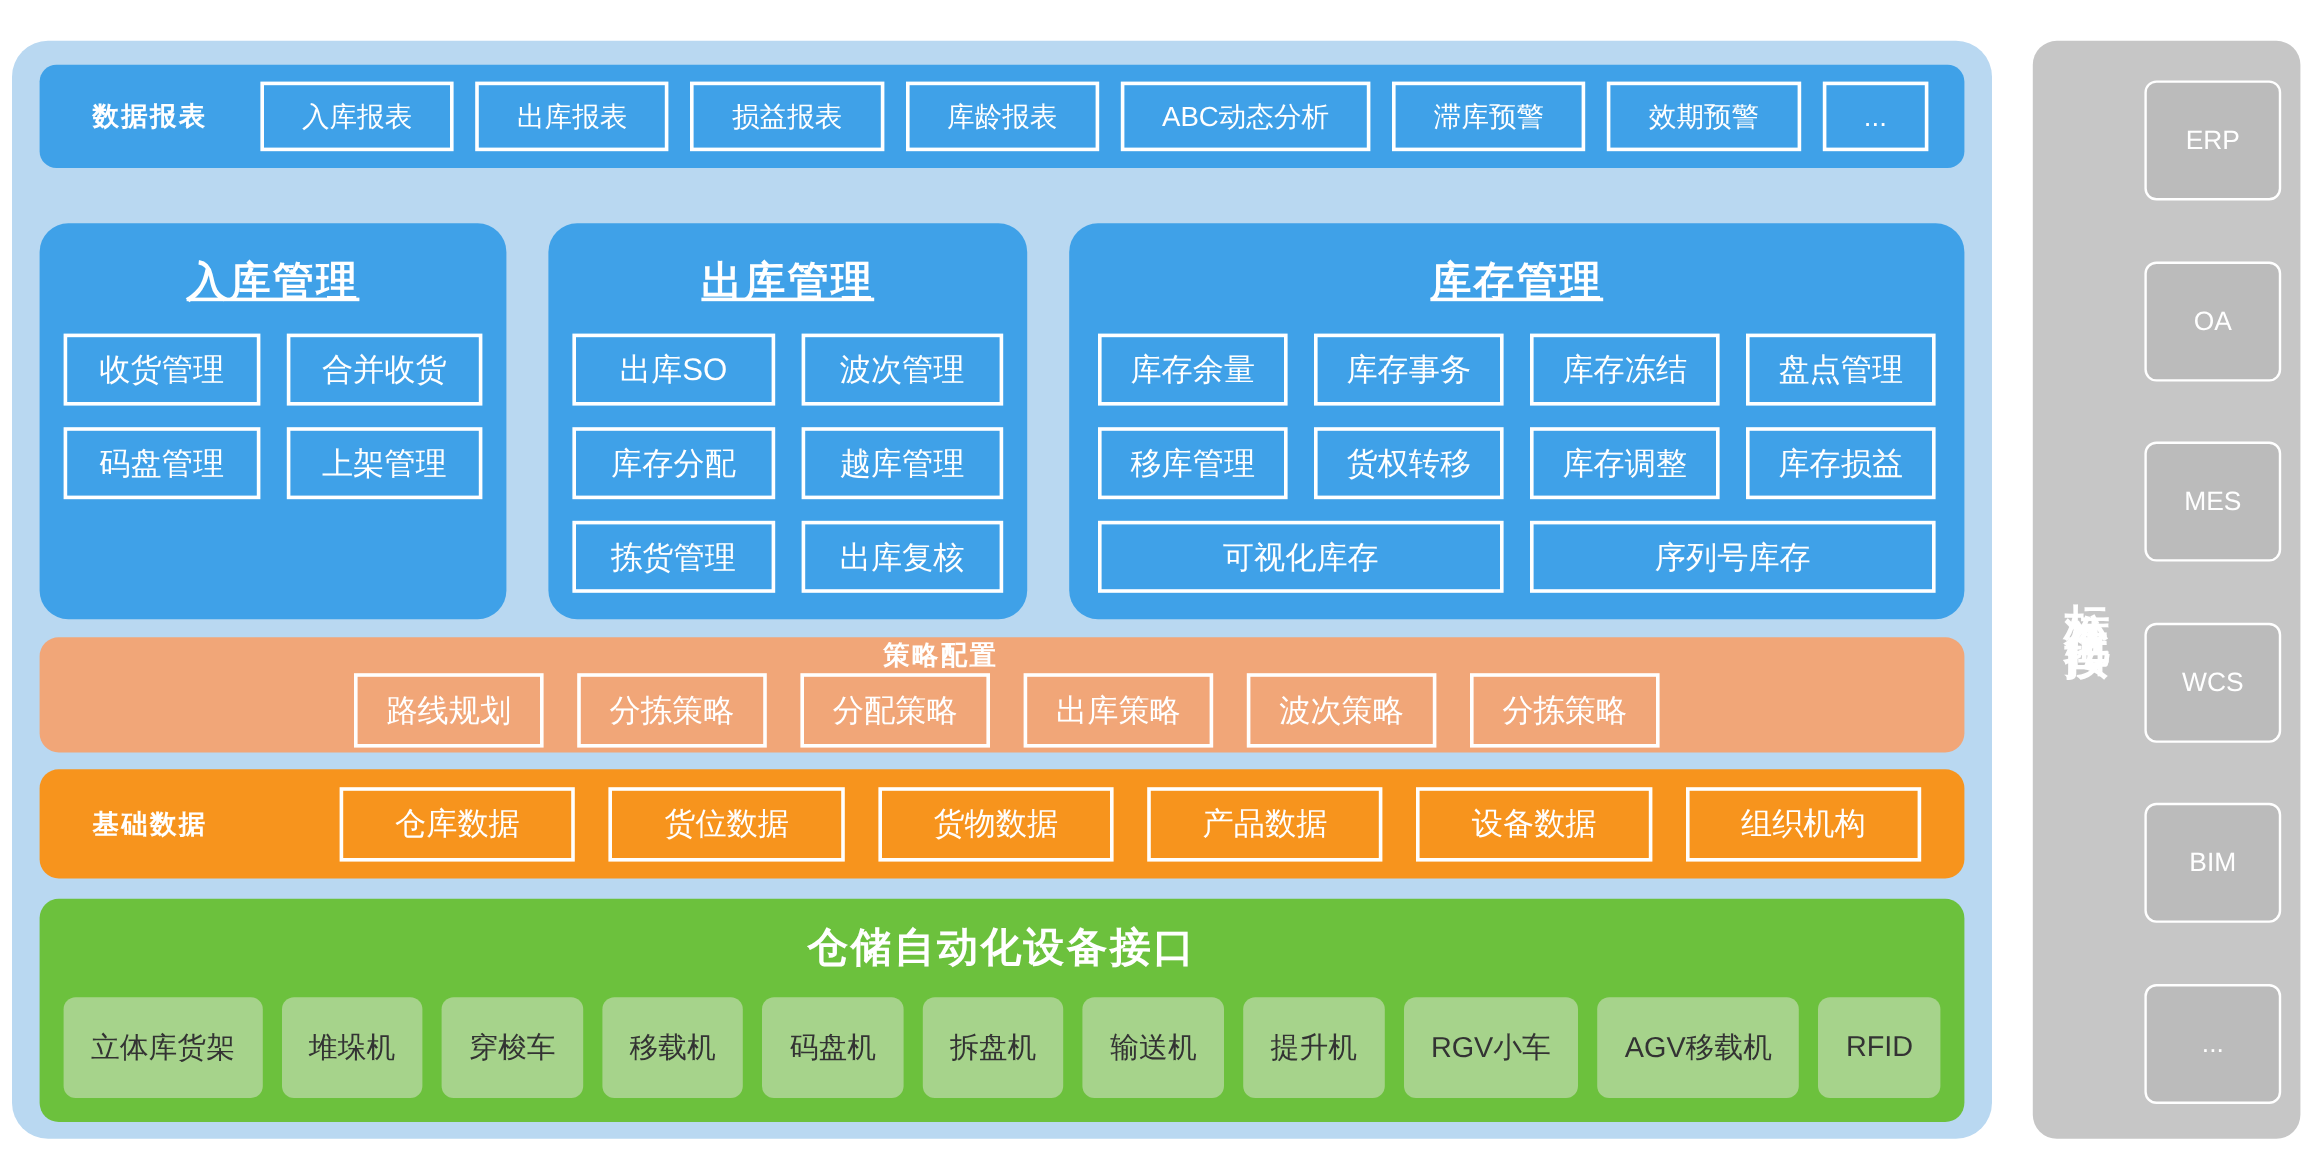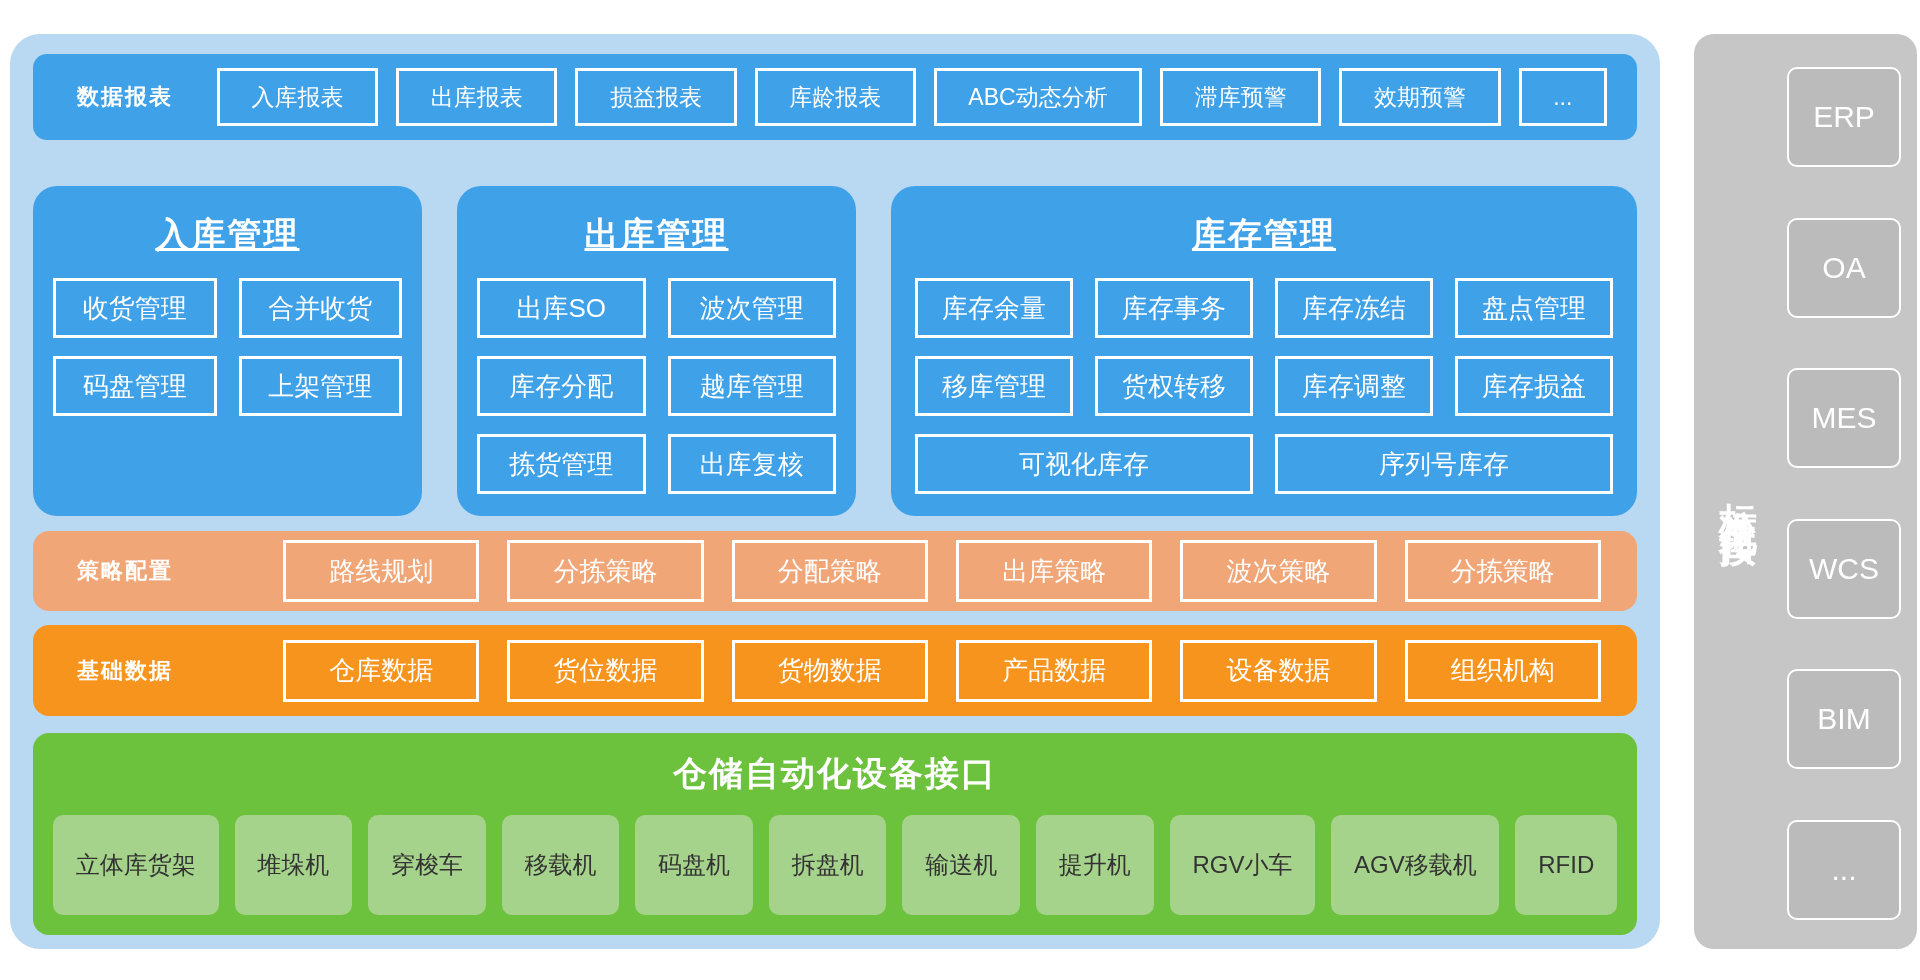--- a/index.html
+++ b/index.html
@@ -50,21 +50,21 @@
   .span2 { grid-column:span 2; }
 
   
   .strip {
     display:flex; align-items:center;
     border-radius:16px; padding:0 36px 0 44px;
   }
   .strip .bar-title { width:206px; flex:0 0 auto; }
   .strip-items { flex:1; display:flex; gap:28px; }
   .strip-items .wbox { flex:1 1 0; height:62px; font-size:26px; padding:0 24px; }
-  .strategy-bar { height:80px; background:#F1A678; margin-bottom:14px; }
+  .strategy-bar { height:96px; background:#F1A678; margin-bottom:14px;flex-direction:column; }
   .base-bar     { height:91px; background:#F7941D; margin-bottom:17px; }
 
   
   .green-bar {
     flex:1; background:#6CC13D; border-radius:16px;
     display:flex; flex-direction:column;
     padding:10px 20px 20px 20px;
   }
   .green-title { text-align:center; font-size:34px; font-weight:bold; color:#ffffff; letter-spacing:2px; padding:8px 0 18px 0; }
   .green-items { flex:1; display:flex; gap:16px; }
@@ -87,21 +87,21 @@
     white-space:nowrap;
   }
   .side-items {
     position:absolute; top:0; bottom:0; right:16px;
     display:flex; flex-direction:column; justify-content:space-between;
     padding:33px 0 29px 0;
   }
   .side-box {
     width:114px; height:100px;
     background:#BBBBBB; border:2px solid #ffffff; border-radius:10px;
-    color:#ffffff; font-size:30px;
+    color:#ffffff; font-size:22px;
     display:flex; align-items:center; justify-content:center;
   }
 </style>
 </head>
 <body>
 
 <div class="page">
 
   <div class="main">
 

